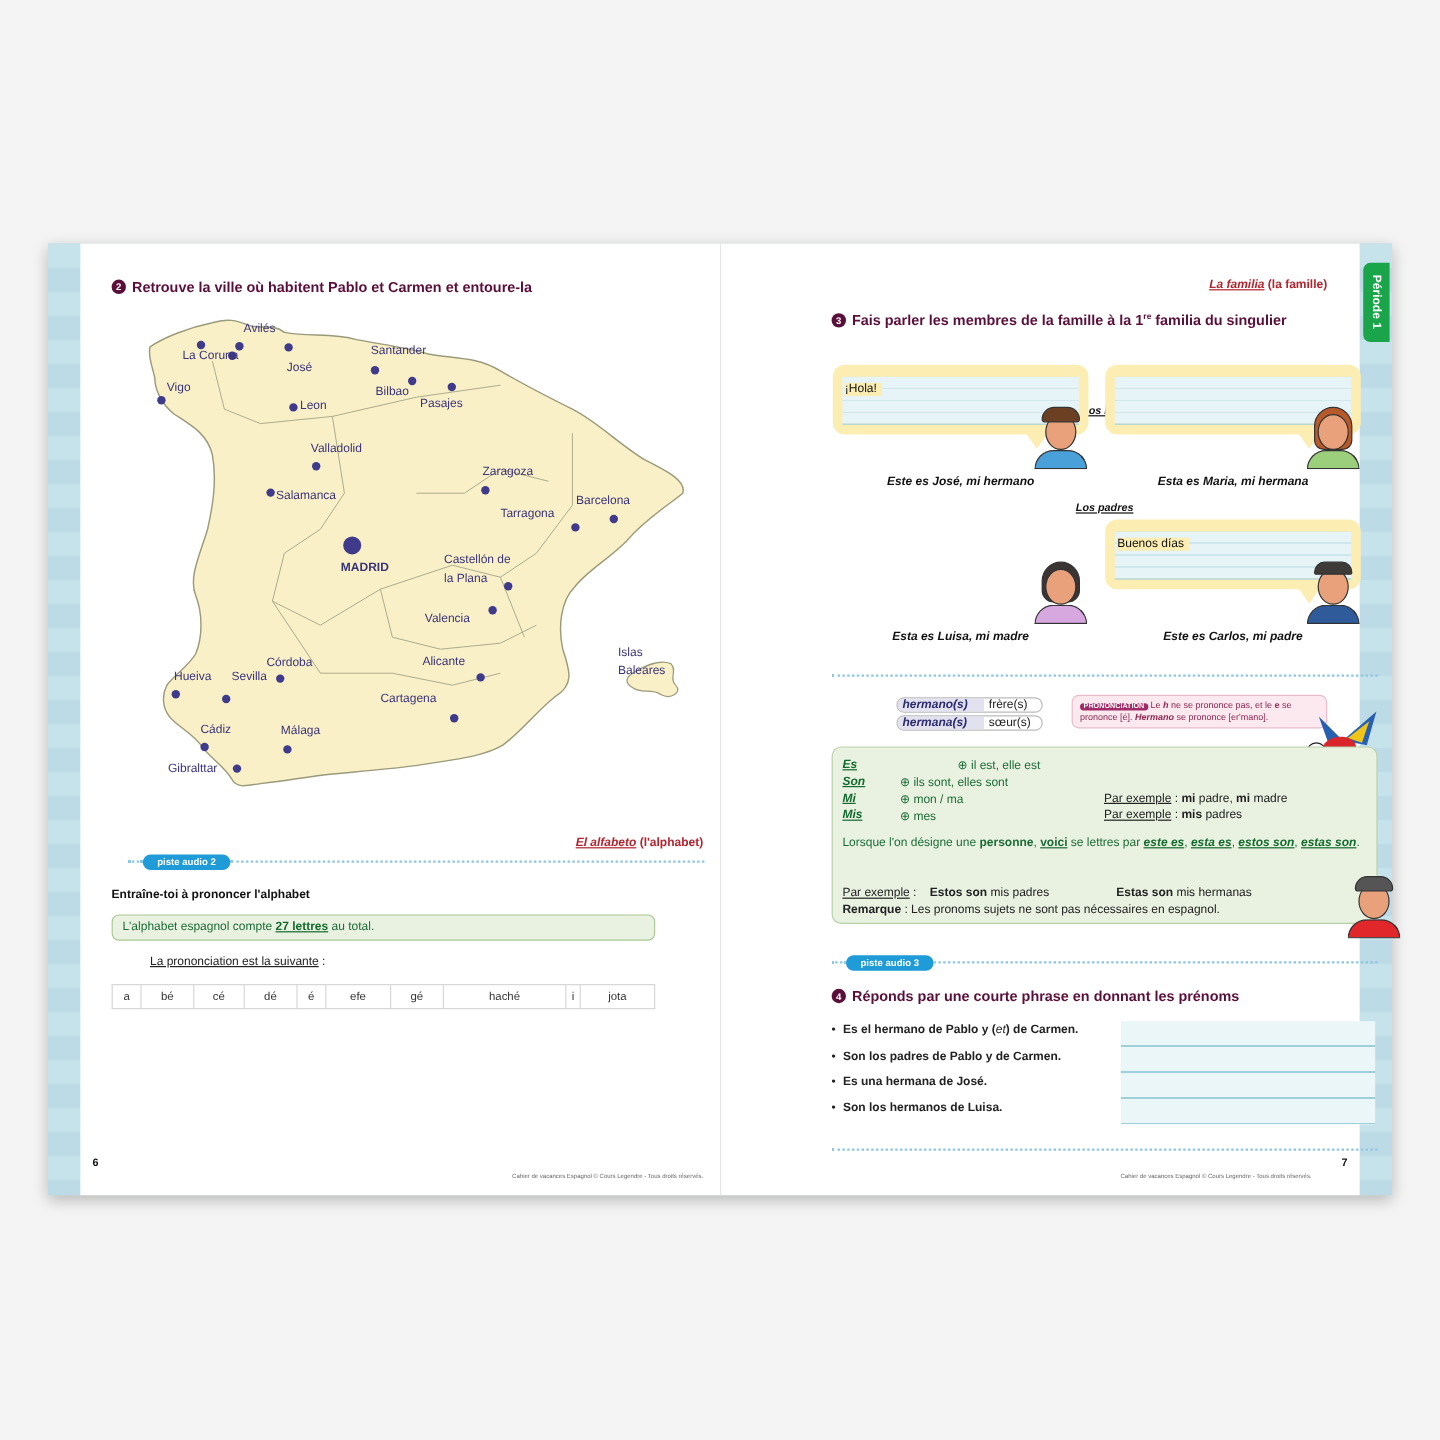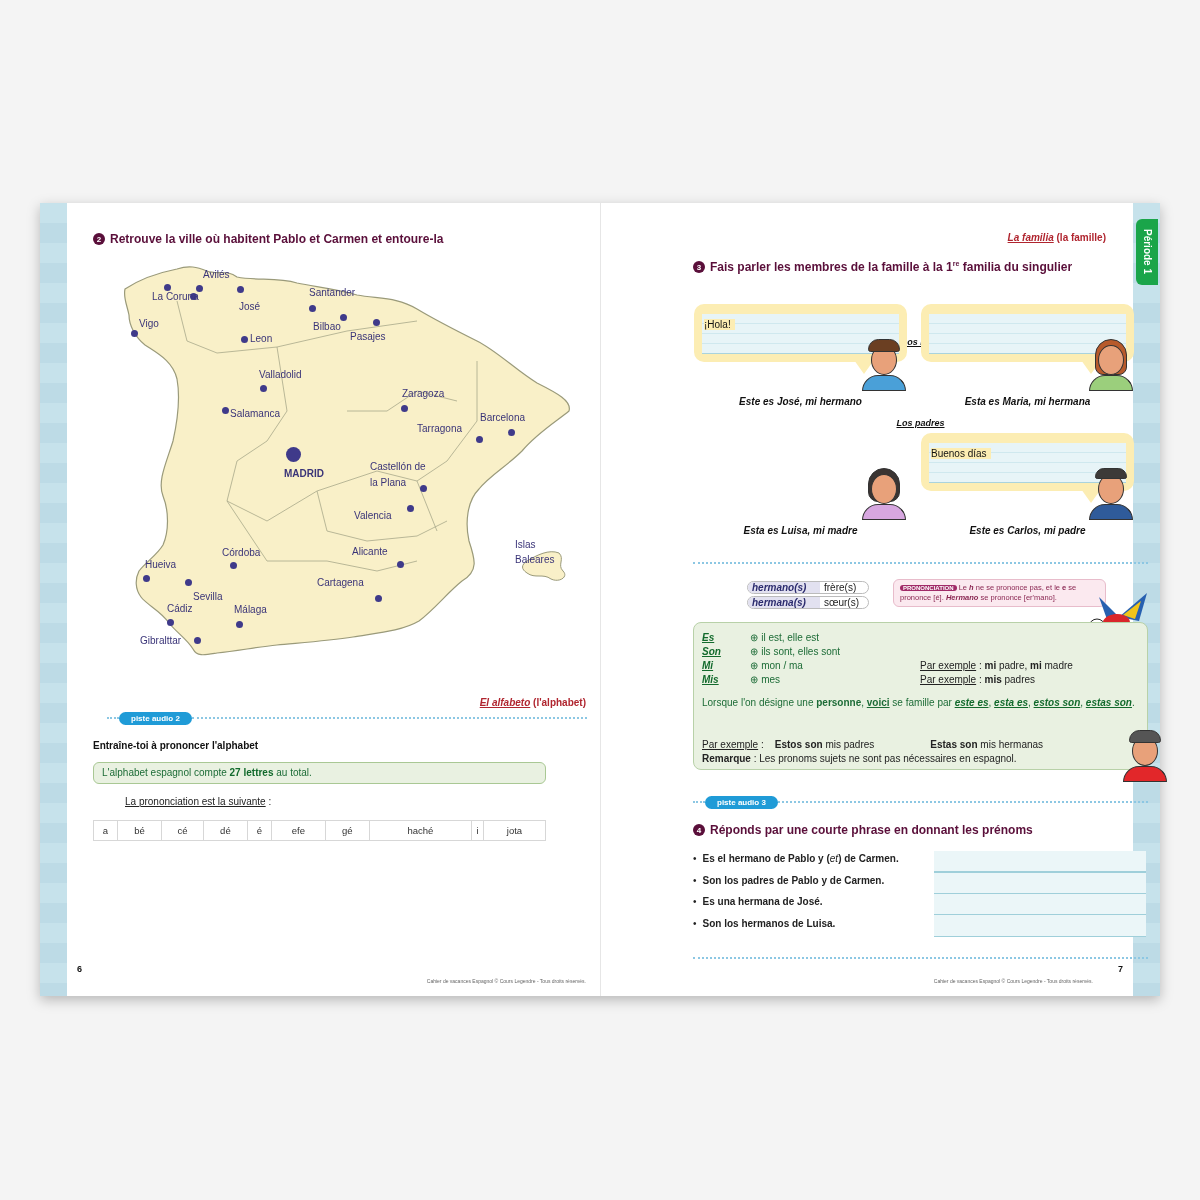--- a/index.html
+++ b/index.html
@@ -41,21 +41,21 @@
   .dot { position: absolute; width: 7px; height: 7px; background: #3f3a8a; border-radius: 50%; }
   .dot.capital { width: 15px; height: 15px; }
 
   .audio-row { position: absolute; height: 12px; display: flex; align-items: center; }
   .audio-dots { flex: 1; border-top: 2px dotted #8cc7e3; height: 0; }
   .audio-pill { background: #1f9bd7; color: #fff; font-size: 8px; font-weight: bold; padding: 2px 12px; border-radius: 8px; }
 
   .subhead { position: absolute; font-size: 10px; font-weight: bold; color: #111; }
   .green-box { position: absolute; background: #e9f1e1; border: 1px solid #a9c894; border-radius: 6px;
     font-size: 10px; color: #1d6c37; padding: 4px 8px; }
-  .green-box b { color: #126a2c; }
+  .green-box b { color: #126a2c; text-decoration: underline; }
   .underline-text { position: absolute; font-size: 10px; color: #222; margin-left: 32px; }
   .underline-text u { text-decoration: underline; }
 
   table.alpha { position: absolute; left: 66px; top: 617px; width: 453px; border-collapse: collapse; font-size: 9.5px; }
   table.alpha td { border: 1px solid #d7d7d7; text-align: center; height: 20px; color: #333; }
 
   
   .center-label { position: absolute; font-size: 9px; font-weight: bold; font-style: italic; text-decoration: underline; color: #111; text-align: center; }
   .bubble { position: absolute; width: 213px; height: 58px; background: #fcedb3; border-radius: 10px; }
   .bubble .tail { position: absolute; bottom: -12px; width: 0; height: 0; border-left: 10px solid transparent;
@@ -154,21 +154,21 @@
       <div class="city" style="left:237px; top:249px;">Valencia</div>
       <div class="dot" style="left:290px; top:244px;"></div>
       <div class="city" style="left:398px; top:278px;">Islas</div>
       <div class="city" style="left:398px; top:293px;">Baleares</div>
       <div class="city" style="left:105px; top:286px;">Córdoba</div>
       <div class="dot" style="left:113px; top:301px;"></div>
       <div class="city" style="left:235px; top:285px;">Alicante</div>
       <div class="dot" style="left:280px; top:300px;"></div>
       <div class="city" style="left:28px; top:298px;">Hueiva</div>
       <div class="dot" style="left:26px; top:314px;"></div>
-      <div class="city" style="left:76px; top:330px;">Sevilla</div>
+      <div class="city" style="left:76px; top:298px;">Sevilla</div>
       <div class="dot" style="left:68px; top:318px;"></div>
       <div class="city" style="left:200px; top:316px;">Cartagena</div>
       <div class="dot" style="left:258px; top:334px;"></div>
       <div class="city" style="left:50px; top:342px;">Cádiz</div>
       <div class="dot" style="left:50px; top:358px;"></div>
       <div class="city" style="left:117px; top:343px;">Málaga</div>
       <div class="dot" style="left:119px; top:360px;"></div>
       <div class="city" style="left:23px; top:374px;">Gibralttar</div>
       <div class="dot" style="left:77px; top:376px;"></div>
     </div>
@@ -287,40 +287,40 @@
       <path d="M40,30 L68,6 L60,34 Z" fill="#2760b0"></path>
       <path d="M44,28 L62,14 L56,32 Z" fill="#f0c419"></path>
       <path d="M24,34 C28,26 44,24 50,32 C54,40 46,48 36,48 C28,48 22,42 24,34 Z" fill="#d9262b"></path>
       <path d="M40,44 L58,66 L42,52 Z" fill="#2760b0"></path>
       <circle cx="18" cy="40" r="8" fill="#fff" stroke="#222"></circle>
       <path d="M10,40 C8,46 12,50 16,48 Z" fill="#222"></path>
       <circle cx="20" cy="38" r="1.5" fill="#222"></circle>
     </svg>
 
     <div class="grammar-box" style="left:92px; top:419px;">
-      <div class="g-row" style="top:9px;">
+      <div class="g-row" style="top:9px;gap:48px;">
         <span class="g-key">Es</span>
         <span class="g-val"><span>⊕</span> <span>il est, elle est</span></span>
       </div>
       <div class="g-row" style="top:23px;">
         <span class="g-key">Son</span>
         <span class="g-val"><span>⊕</span> <span>ils sont, elles sont</span></span>
       </div>
       <div class="g-row" style="top:37px;">
         <span class="g-key">Mi</span>
         <span class="g-val"><span>⊕</span> <span>mon / ma</span></span>
         <span class="g-ex"><u>Par exemple</u> : <b>mi</b><span> padre, </span><b>mi</b><span> madre</span></span>
       </div>
       <div class="g-row" style="top:51px;">
         <span class="g-key">Mis</span>
         <span class="g-val"><span>⊕</span> <span>mes</span></span>
         <span class="g-ex"><u>Par exemple</u> : <b>mis</b><span> padres</span></span>
       </div>
       <div class="g-para" style="top:73px;">
-        <span>Lorsque l'on désigne une </span><b>personne</b><span>, </span><b><u>voici</u></b><span> se famille par </span><span class="hl">este es</span>, <span class="hl">esta es</span>, <span class="hl">estos son</span>, <span class="hl">estas son</span>.
+        <span>Lorsque l'on désigne une </span><b>personne</b><span>, </span><b><u>voici</u></b><span> se lettres par </span><span class="hl">este es</span>, <span class="hl">esta es</span>, <span class="hl">estos son</span>, <span class="hl">estas son</span>.
       </div>
       <div class="g-black" style="top:116px;">
         <u>Par exemple</u> :&nbsp;&nbsp;&nbsp;&nbsp;<b>Estos son</b><span> mis padres</span><span style="display:inline-block; width:56px;"></span><b>Estas son</b><span> mis hermanas</span>
       </div>
       <div class="g-black" style="top:130px;">
         <b>Remarque</b><span> : Les pronoms sujets ne sont pas nécessaires en espagnol.</span>
       </div>
     </div>
     <div class="avatar" style="left:520px; top:525px;">
       <div class="shirt" style="background:#e2272a;"></div>

